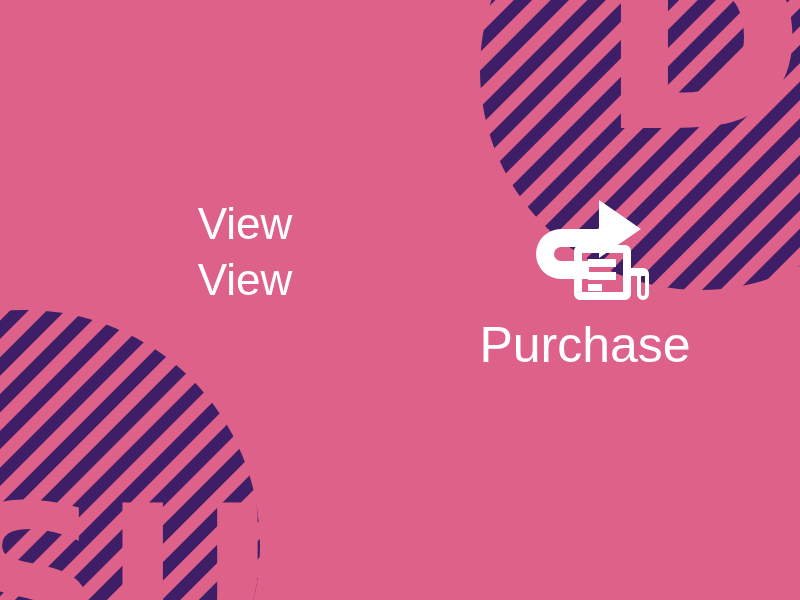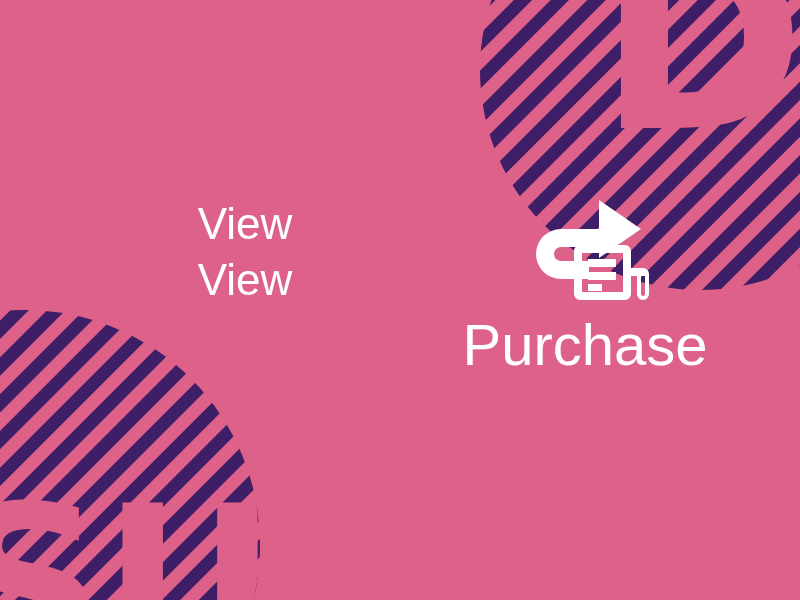--- a/index.html
+++ b/index.html
@@ -88,21 +88,21 @@
     text-align: center;
   }
   #feature-icon {
     width: 148px;
     height: 104px;
     margin: 0 auto 14px auto;
     display: block;
   }
   .feature-line {
     color: #FFFFFF;
-    font-size: 58px;
+    font-size: 50px;
     font-weight: 300;
     line-height: 62px;
     letter-spacing: 0px;
     white-space: nowrap;
   }
 </style>
 </head>
 <body>
 
 <div id="card">

